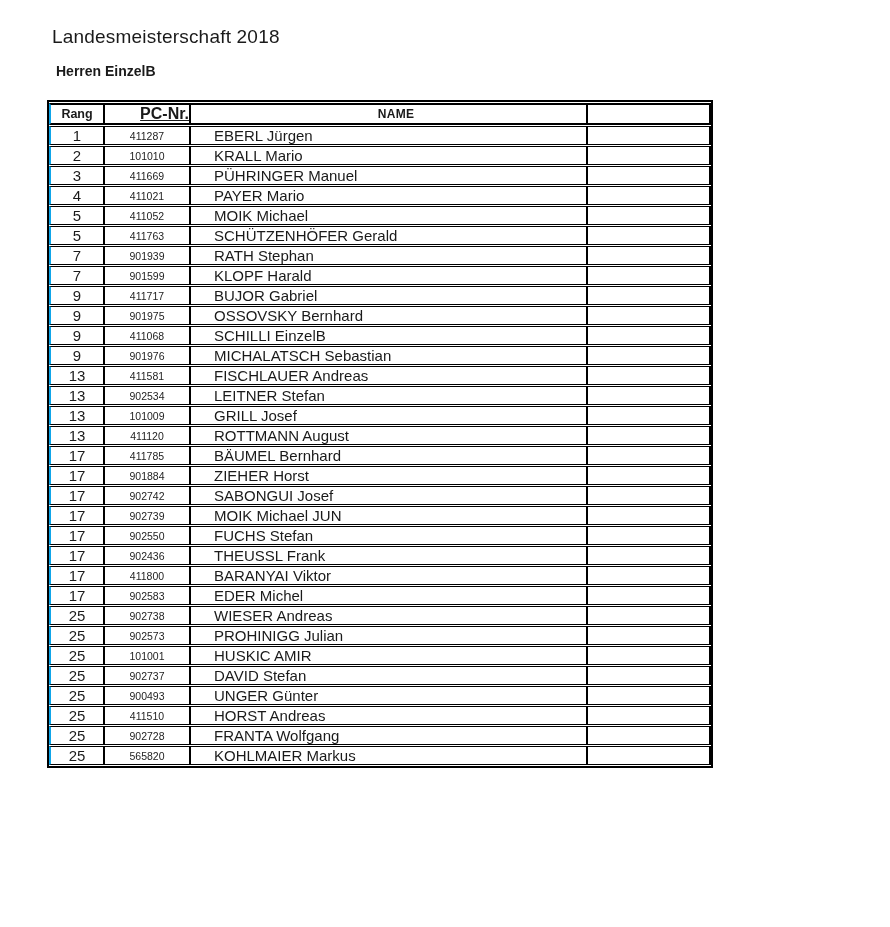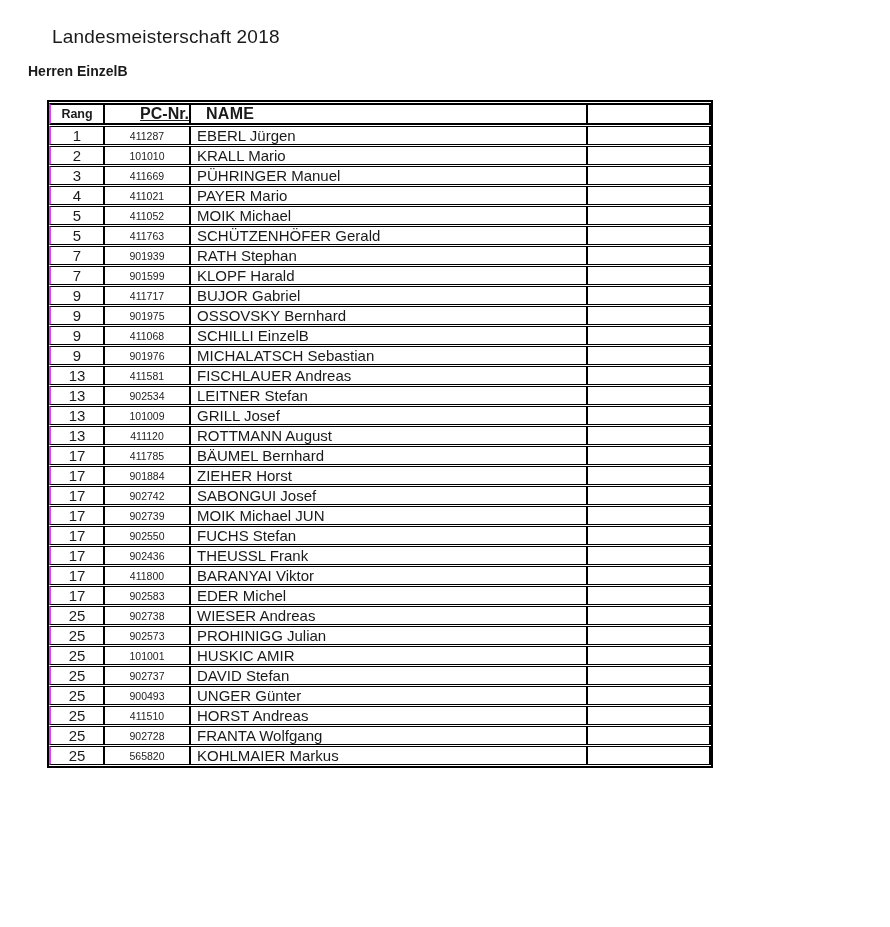--- a/index.html
+++ b/index.html
@@ -24,21 +24,21 @@
     font-weight: normal;
     letter-spacing: 0.2px;
   }
   .doc-date {
     margin: 19px 0 0 52px;
     font-size: 14px;
     line-height: 16px;
     font-weight: bold;
   }
   .doc-category {
-    margin: 15px 0 0 28px;
+    margin: 15px 0 0 56px;
     font-size: 14px;
     line-height: 16px;
     font-weight: bold;
   }
   table.results {
     margin: 21px 0 0 47px;
     border-collapse: separate;
     border-spacing: 0 1px;
     border: 2px solid #000;
     background: #ffffff;
@@ -52,42 +52,42 @@
   th, td {
     border-top: 1.5px solid #000;
     border-bottom: 1.5px solid #000;
     border-right: 2px solid #000;
     border-left: none;
     padding: 0;
     overflow: hidden;
     white-space: nowrap;
     background: #ffffff;
   }
-  th:first-child, td:first-child { border-left: 2px solid #d946ef; }
+  th:first-child, td:first-child { border-left: 2px solid #0ea5e9; }
 
   thead th {
     border-top-width: 2.5px;
     border-bottom-width: 2.5px;
     border-right-width: 2.5px;
     height: 22px;
     font-weight: bold;
     vertical-align: middle;
   }
   thead th:first-child { border-left-width: 2.5px; }
   thead th.h-rang { font-size: 12.5px; text-align: center; }
   thead th.h-pc   { font-size: 16px;   text-align: right; text-decoration: underline; }
-  thead th.h-name { font-size: 16px;   text-align: left; padding-left: 15px; letter-spacing: 0.3px; }
+  thead th.h-name { font-size: 12px;   text-align: center; padding-left: 15px; letter-spacing: 0.3px; }
 
   tbody td {
     height: 19px;
     vertical-align: middle;
   }
   td.c-rang { font-size: 15px;   text-align: center; }
   td.c-pc   { font-size: 10.5px; text-align: center; color: #222; margin-left: 32px; }
-  td.c-name { font-size: 15px;   text-align: left; padding-left: 6px; }
+  td.c-name { font-size: 15px;   text-align: left; padding-left: 23px; }
 </style>
 </head>
 <body>
 
 <div class="page">
   <div class="doc-title">Landesmeisterschaft 2018</div>
   <div class="doc-category">Herren EinzelB</div>
 
   <table class="results">
     <colgroup>

